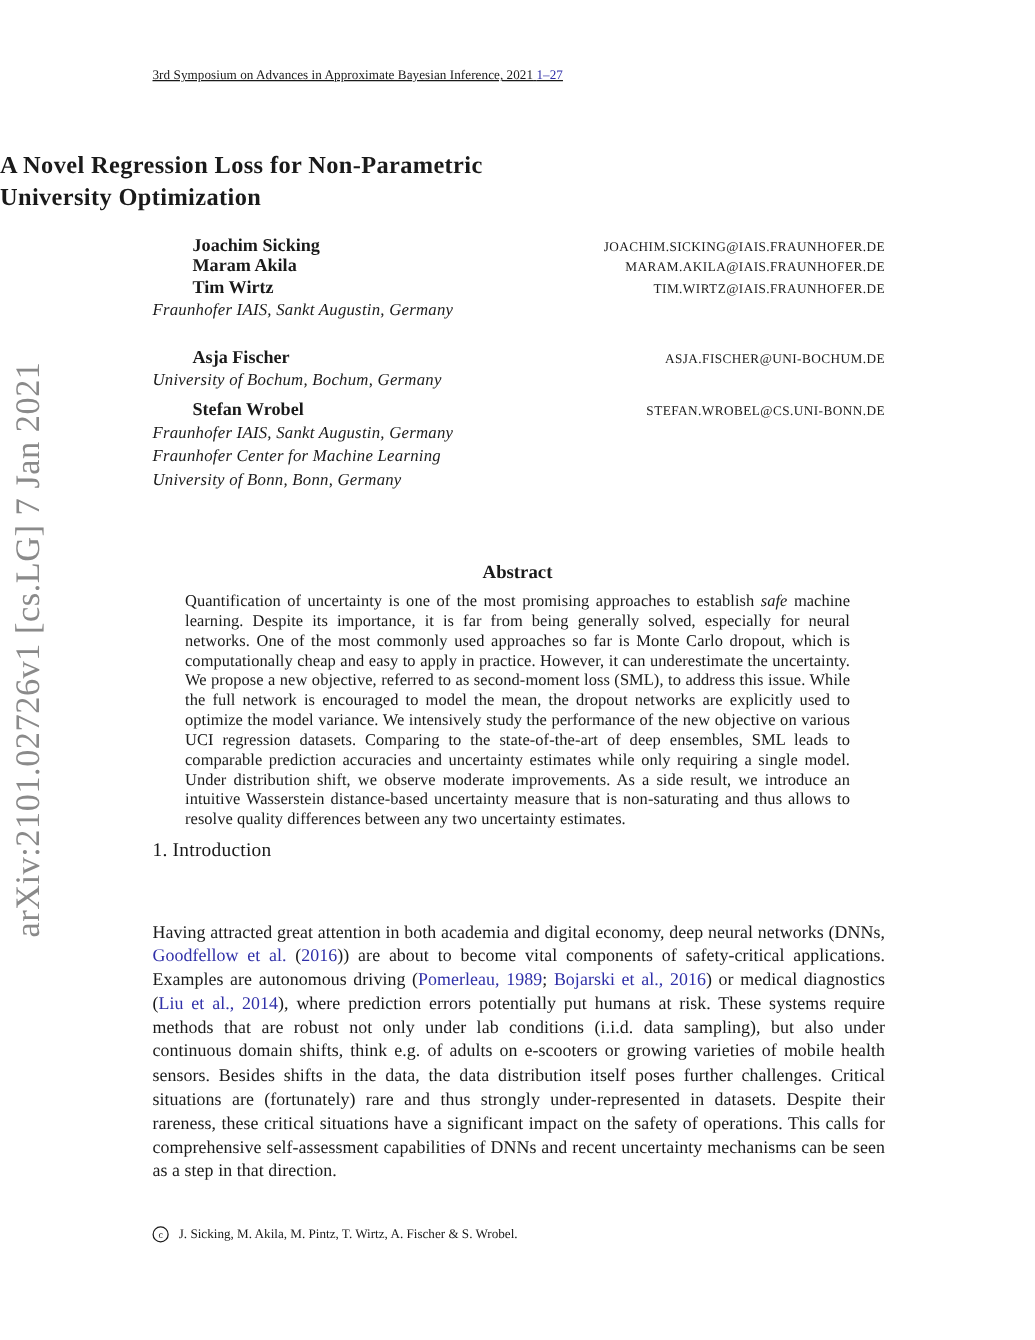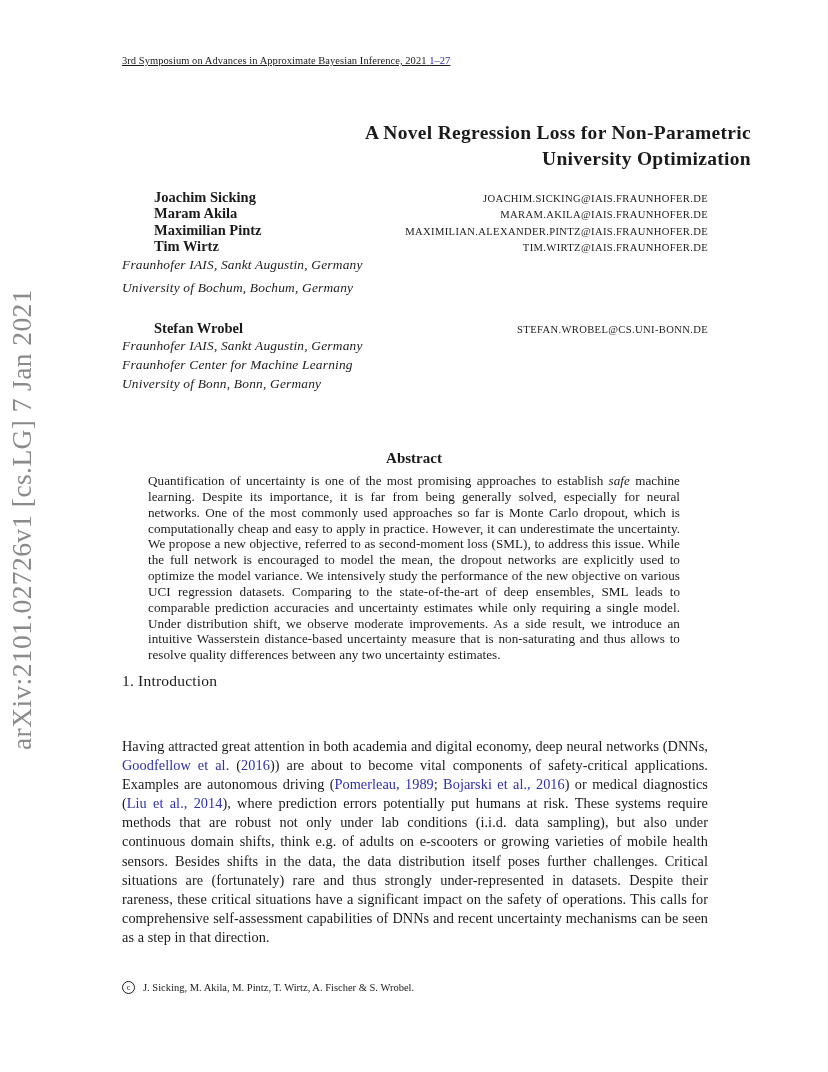--- a/index.html
+++ b/index.html
@@ -9,21 +9,21 @@
   }
   .running-head {
     position: absolute; left: 122px; top: 55px; font-size: 10.5px; letter-spacing: 0.05px; text-decoration: underline;
   }
   .link { color: #2f2fa8; }
   .arxiv-stamp {
     position: absolute; left: 6px; top: 750px; transform-origin: 0 0; transform: rotate(-90deg);
     font-size: 27.5px; color: #8a8a8a; white-space: nowrap; letter-spacing: 0.4px; width: 460px;
   }
   .title {
-    position: absolute; left: 0; width: 751px; top: 120px; text-align: right;
+    position: absolute; left: 0; width: 751px; top: 120px; text-align: left;
     font-weight: bold; font-size: 19.5px; line-height: 26px; letter-spacing: 0.3px;
   }
   .author-block { position: absolute; left: 122px; width: 586px; }
   .author-row { display: flex; justify-content: space-between; height: 16.4px; align-items: baseline; margin-left: 32px; }
   .author-name { font-weight: bold; font-size: 14.5px; }
   .author-email { font-size: 10.6px; letter-spacing: 0.35px; text-transform: uppercase; }
   .affil { font-style: italic; font-size: 13.4px; height: 19px; line-height: 19px; letter-spacing: 0.2px; }
   .abstract-title {
     position: absolute; left: 0; width: 828px; top: 450px; text-align: center; font-weight: bold; font-size: 15px;
   }
@@ -64,31 +64,31 @@
 <div class="author-block" style="top:189px;">
   <div class="author-row">
     <span class="author-name">Joachim Sicking</span>
     <span class="author-email">joachim.sicking@iais.fraunhofer.de</span>
   </div>
   <div class="author-row">
     <span class="author-name">Maram Akila</span>
     <span class="author-email">maram.akila@iais.fraunhofer.de</span>
   </div>
   <div class="author-row">
-    <span class="author-name">Maximilian Pintz</span>
-    <span class="author-email">maximilian.alexander.pintz@iais.fraunhofer.de</span>
-  </div>
-  <div class="author-row">
     <span class="author-name">Tim Wirtz</span>
     <span class="author-email">tim.wirtz@iais.fraunhofer.de</span>
   </div>
   <div class="affil">Fraunhofer IAIS, Sankt Augustin, Germany</div>
 </div>
 
 <div class="author-block" style="top:278px;">
+  <div class="author-row">
+    <span class="author-name">Asja Fischer</span>
+    <span class="author-email">asja.fischer@uni-bochum.de</span>
+  </div>
   <div class="affil">University of Bochum, Bochum, Germany</div>
 </div>
 
 <div class="author-block" style="top:320px;">
   <div class="author-row">
     <span class="author-name">Stefan Wrobel</span>
     <span class="author-email">stefan.wrobel@cs.uni-bonn.de</span>
   </div>
   <div class="affil">Fraunhofer IAIS, Sankt Augustin, Germany</div>
   <div class="affil">Fraunhofer Center for Machine Learning</div>

